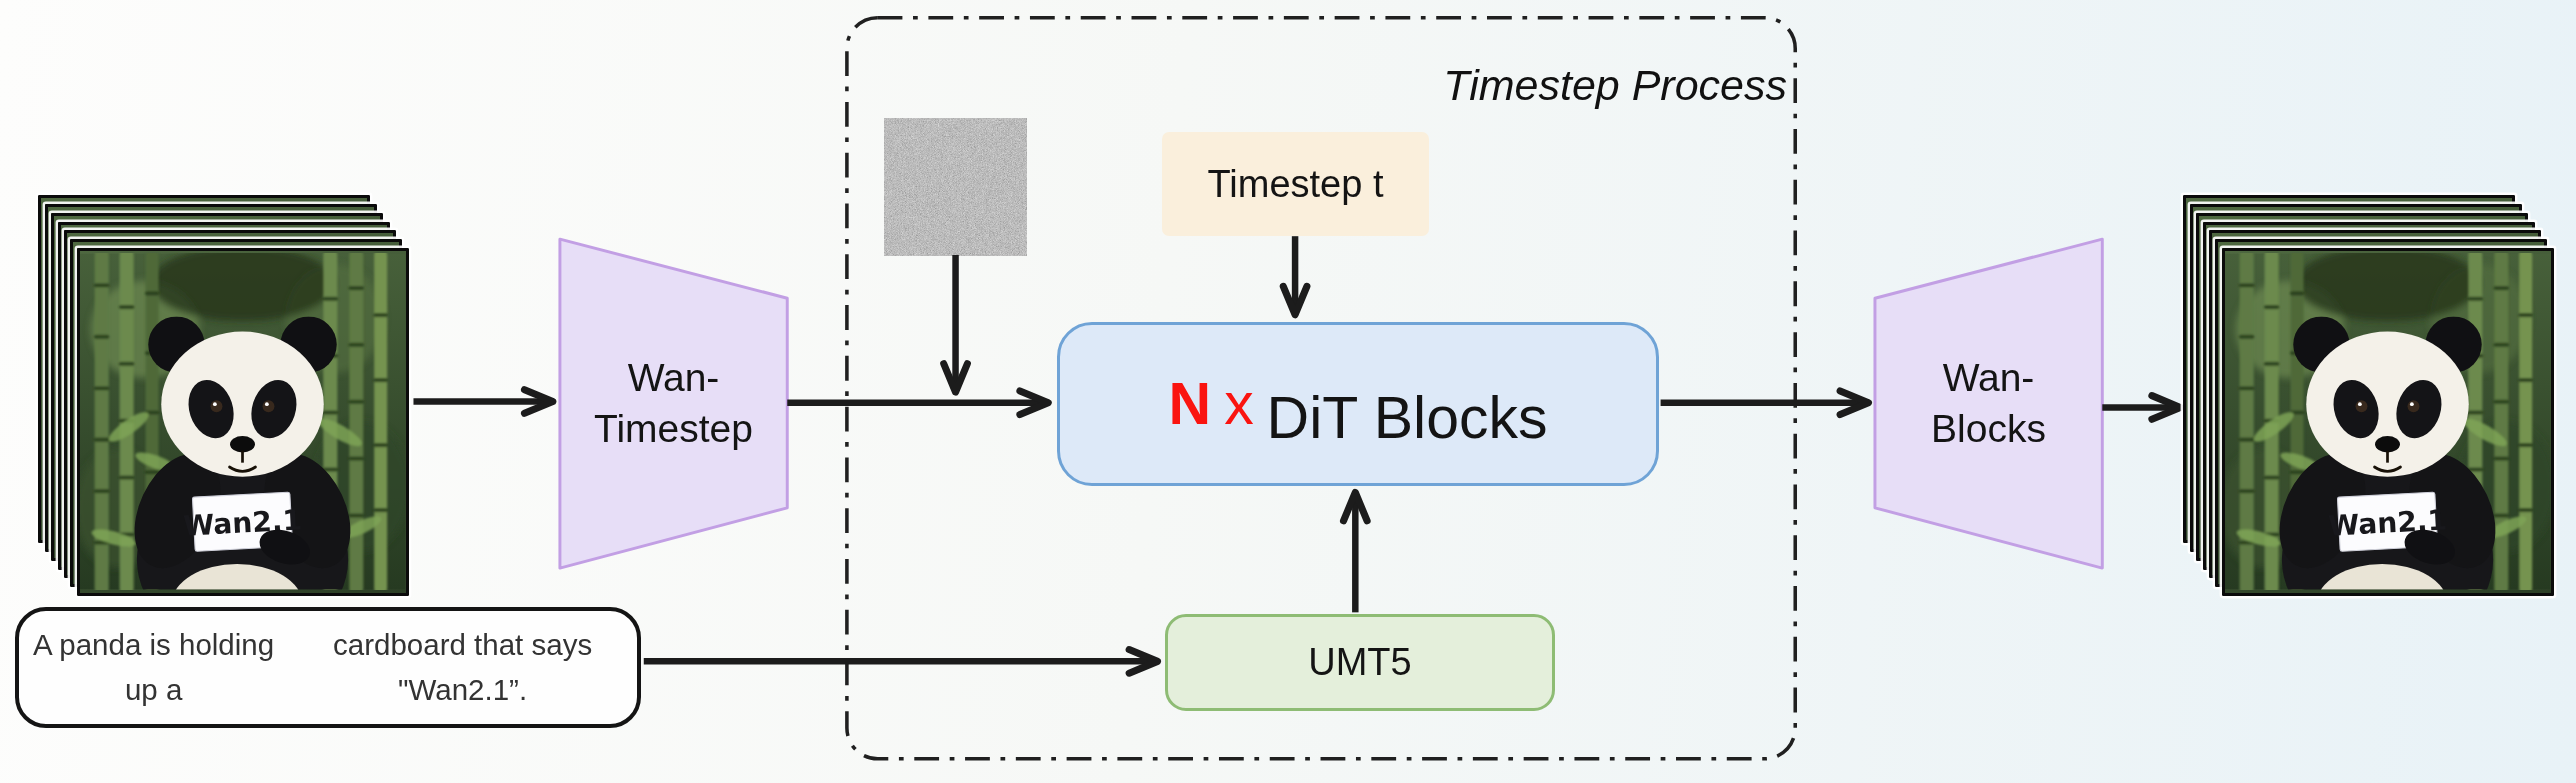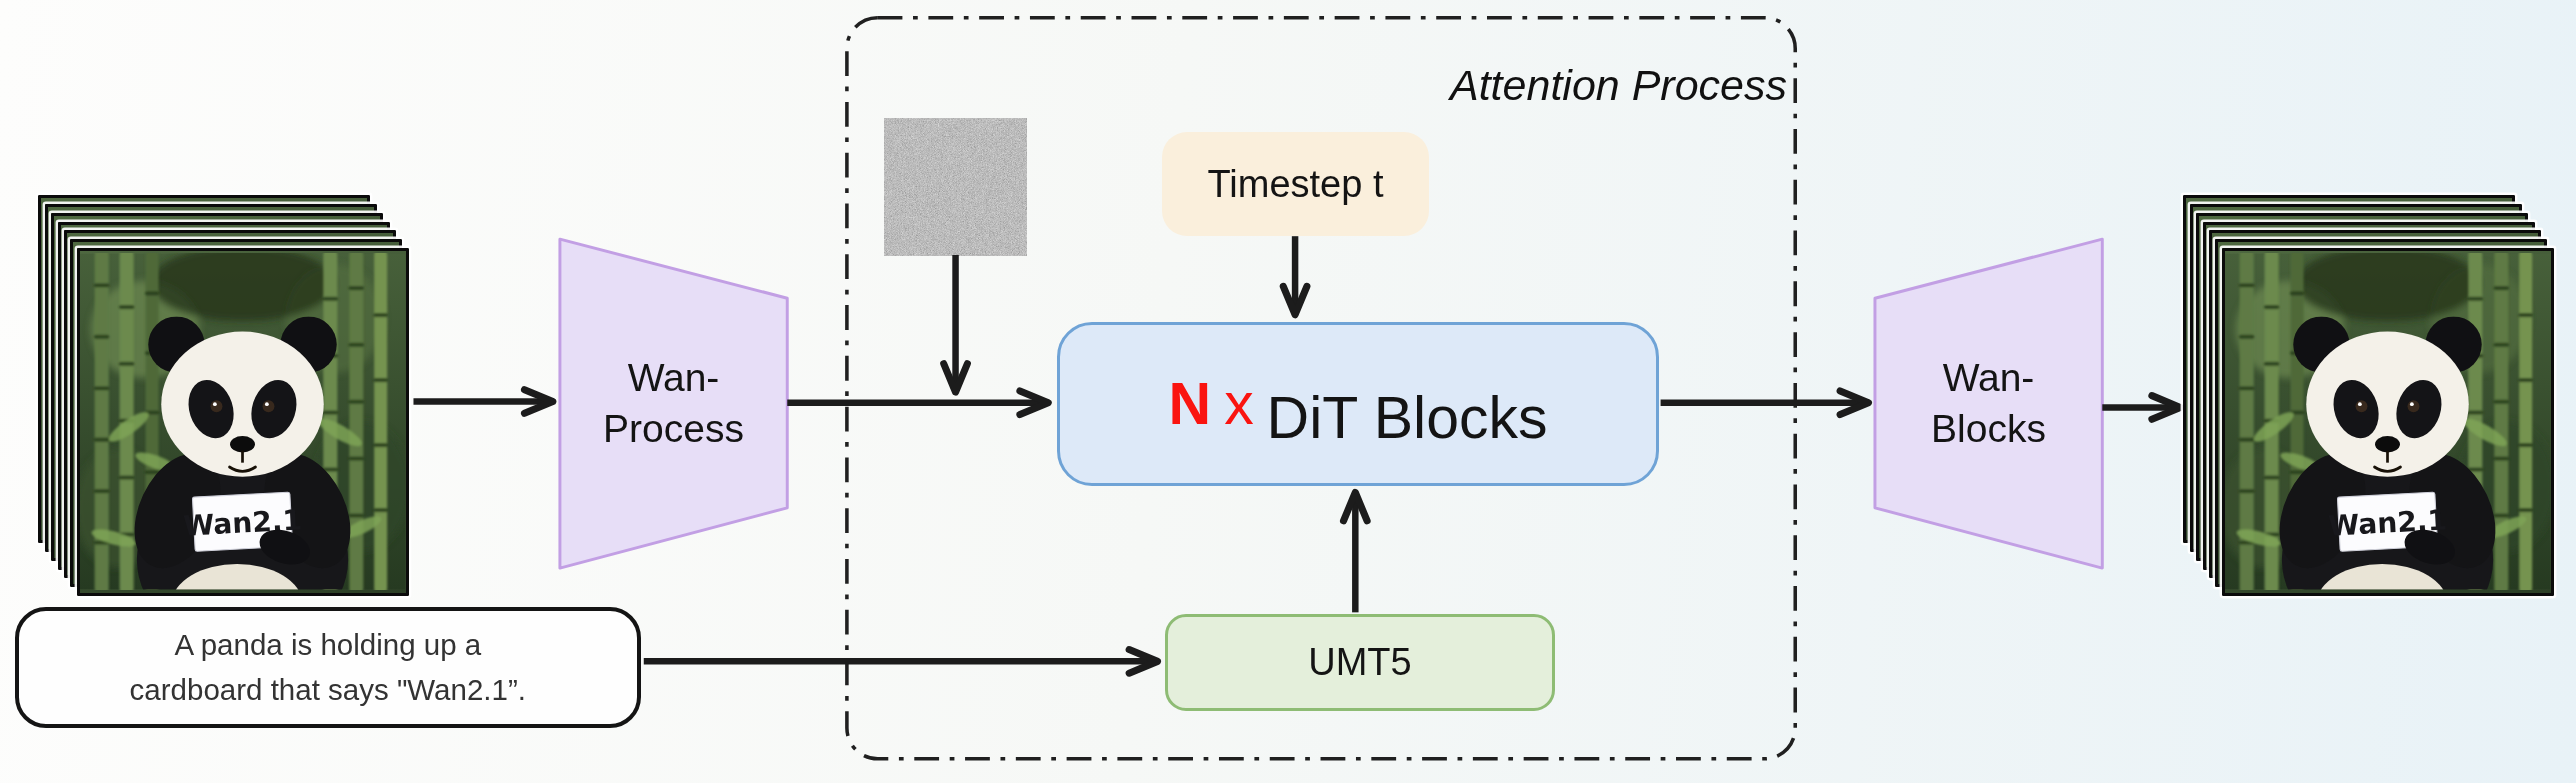--- a/index.html
+++ b/index.html
@@ -9,32 +9,32 @@
     font-family:"Liberation Sans","DejaVu Sans",sans-serif;
     color:#141414;
   }
   #canvas{position:absolute;inset:0;}
   #overlay{position:absolute;left:0;top:0;width:2576px;height:783px;}
 
   .abs{position:absolute;box-sizing:border-box;}
   .center{display:flex;align-items:center;justify-content:center;text-align:center;}
 
   
-  .timestep-box{left:1162px;top:132px;width:267px;height:104px;border-radius:25px;
+  .timestep-box{left:1162px;top:132px;width:267px;height:104px;border-radius:7px;
     background:#faefdc;font-size:38px;font-weight:500;}
   .dit-box{left:1057px;top:322px;width:602px;height:164px;border-radius:35px;
     background:#dde9f8;border:3.5px solid #6fa3d6;font-size:59px;}
   .dit-n{color:#fa1410;font-weight:700;}
   .dit-x{color:#fa1410;font-weight:400;margin:0 0.22em;}
   .dit-rest{color:#141414;font-weight:500;margin-top:28px;}
   .umt5-box{left:1165px;top:614px;width:390px;height:97px;border-radius:21px;
     background:#e4efdb;border:3.5px solid #8ebc74;font-size:38px;font-weight:500;}
   .prompt-box{left:14.8px;top:607px;width:626px;height:121px;border-radius:31px;
     background:#fefefe;border:4.7px solid #141414;font-size:29.5px;color:#333;line-height:1.5;
-    flex-direction:column;}
+    flex-direction:row;}
   .cross-label{left:1376px;top:524px;width:337px;font-size:38px;font-weight:500;text-align:center;}
   .diff-title{left:1370px;top:61px;width:417px;font-size:43px;font-style:italic;
     text-align:right;color:#111;}
 
   
   .enc-label{left:560px;top:298px;width:227px;height:210px;font-size:39px;font-weight:500;
     line-height:1.32;flex-direction:column;}
   .dec-label{left:1875px;top:298px;width:227px;height:210px;font-size:39px;font-weight:500;
     line-height:1.32;flex-direction:column;}
   polygon.trap{stroke-width:5px;stroke-linejoin:round;}
@@ -216,29 +216,29 @@
     <div class="frame"></div>
     <div class="frame">
       <svg viewBox="0 0 600 620">
           <use href="#panda"></use>
         </svg>
     </div>
   </div>
 
   <div class="abs center enc-label">
     <span>Wan-</span>
-    <span>Process</span>
+    <span>Timestep</span>
   </div>
 
   <div class="abs center dec-label">
     <span>Wan-</span>
     <span>Blocks</span>
   </div>
 
-  <div class="abs diff-title">Attention Process</div>
+  <div class="abs diff-title">Timestep Process</div>
 
   <div class="abs center timestep-box">
     <span>Timestep t</span>
   </div>
 
   <div class="abs center dit-box">
     <span class="dit-n">N</span>
     <span class="dit-x">x</span>
     <span class="dit-rest">DiT Blocks</span>
   </div>

